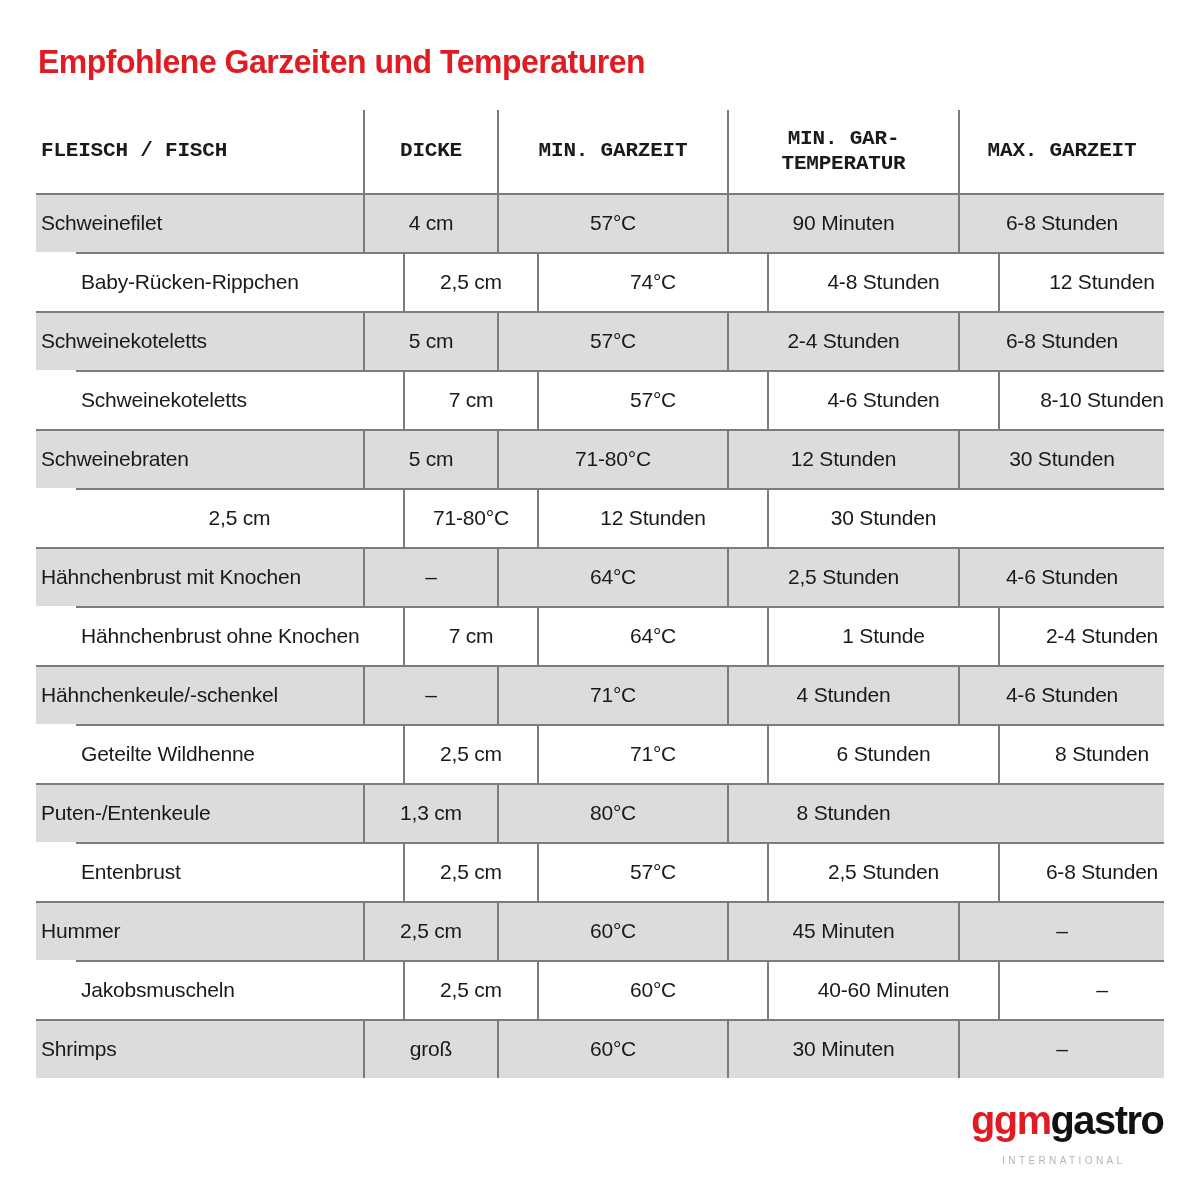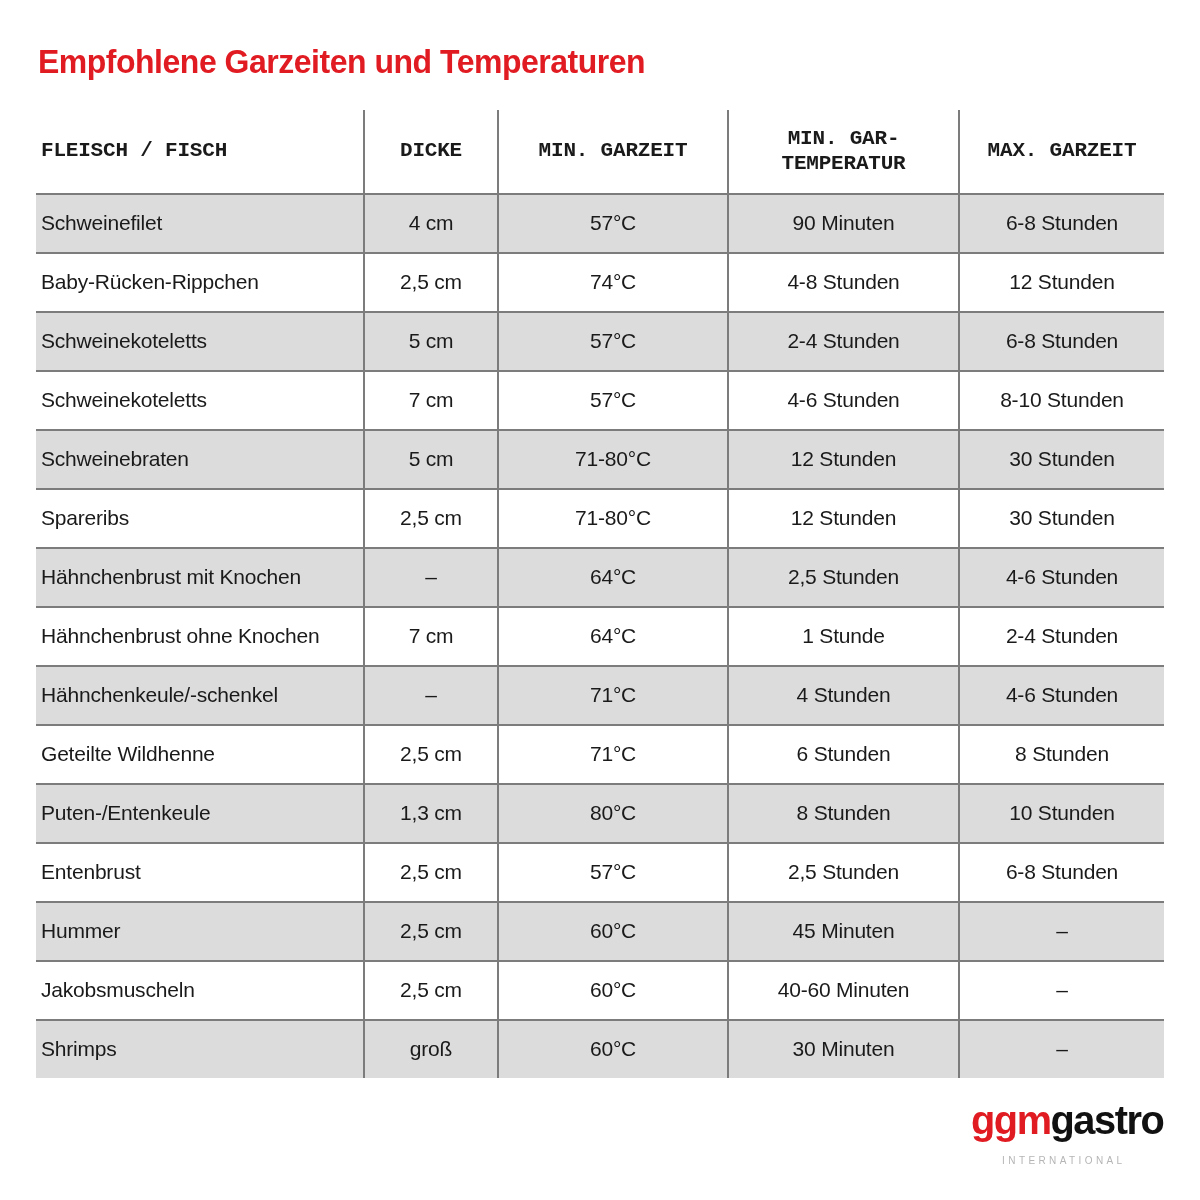--- a/index.html
+++ b/index.html
@@ -28,21 +28,21 @@
   .t-row{
     display:grid;
     grid-template-columns:327px 134px 230px 231px 206px;
     border-top:2px solid var(--line-gray);
   }
   .t-row.header{
     border-top:none;height:83px;font-family:Liberation Mono, monospace;
   }
   .t-row.body-row{height:57px;}
   .t-row.body-row.odd{background:var(--row-gray);}
-  .t-row.body-row.even{background:#ffffff;}
+  .t-row.body-row.even{background:#ffffff;margin-left:40px;}
   .t-cell{
     box-sizing:border-box;
     display:flex;align-items:center;justify-content:center;
     font-size:21px;line-height:1.15;
     text-align:center;
     letter-spacing:-0.2px;
   }
   .t-cell + .t-cell{border-left:2px solid var(--line-gray);}
   .t-cell.first{justify-content:flex-start;text-align:left;padding-left:5px;}
   .t-row.header .t-cell{
@@ -110,21 +110,20 @@
     <div class="t-cell">8-10 Stunden</div>
   </div>
       <div class="t-row body-row odd">
     <div class="t-cell first">Schweinebraten</div>
     <div class="t-cell">5 cm</div>
     <div class="t-cell">71-80°C</div>
     <div class="t-cell">12 Stunden</div>
     <div class="t-cell">30 Stunden</div>
   </div>
       <div class="t-row body-row even">
-    <div class="t-cell first">Spareribs</div>
     <div class="t-cell">2,5 cm</div>
     <div class="t-cell">71-80°C</div>
     <div class="t-cell">12 Stunden</div>
     <div class="t-cell">30 Stunden</div>
   </div>
       <div class="t-row body-row odd">
     <div class="t-cell first">Hähnchenbrust mit Knochen</div>
     <div class="t-cell">–</div>
     <div class="t-cell">64°C</div>
     <div class="t-cell">2,5 Stunden</div>
@@ -149,21 +148,20 @@
     <div class="t-cell">2,5 cm</div>
     <div class="t-cell">71°C</div>
     <div class="t-cell">6 Stunden</div>
     <div class="t-cell">8 Stunden</div>
   </div>
       <div class="t-row body-row odd">
     <div class="t-cell first">Puten-/Entenkeule</div>
     <div class="t-cell">1,3 cm</div>
     <div class="t-cell">80°C</div>
     <div class="t-cell">8 Stunden</div>
-    <div class="t-cell">10 Stunden</div>
   </div>
       <div class="t-row body-row even">
     <div class="t-cell first">Entenbrust</div>
     <div class="t-cell">2,5 cm</div>
     <div class="t-cell">57°C</div>
     <div class="t-cell">2,5 Stunden</div>
     <div class="t-cell">6-8 Stunden</div>
   </div>
       <div class="t-row body-row odd">
     <div class="t-cell first">Hummer</div>

